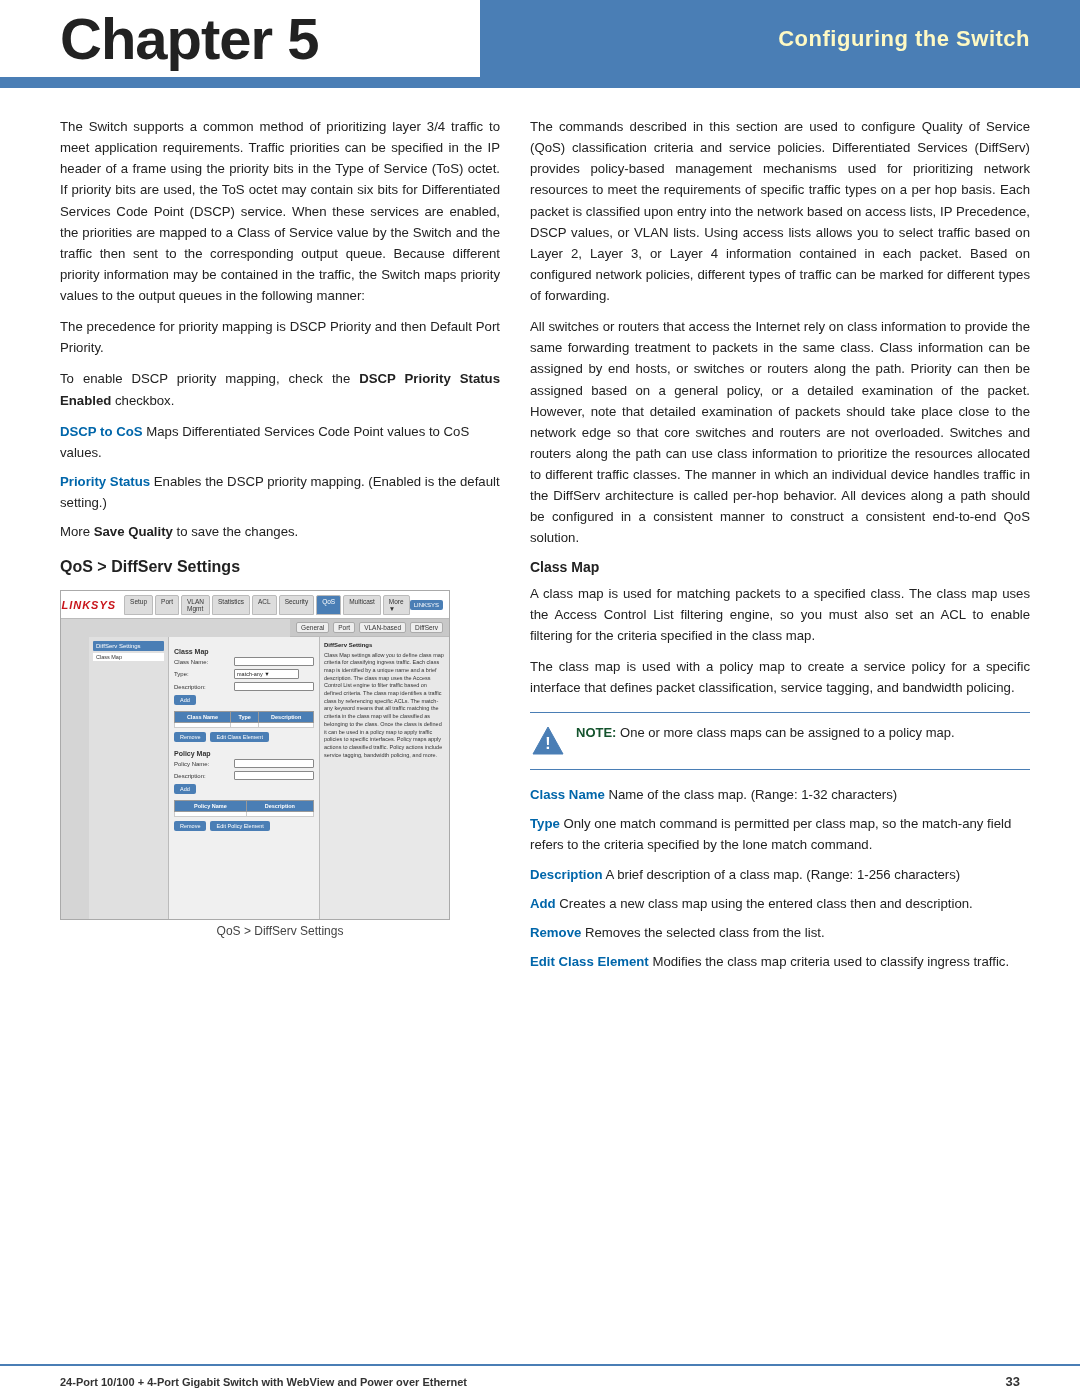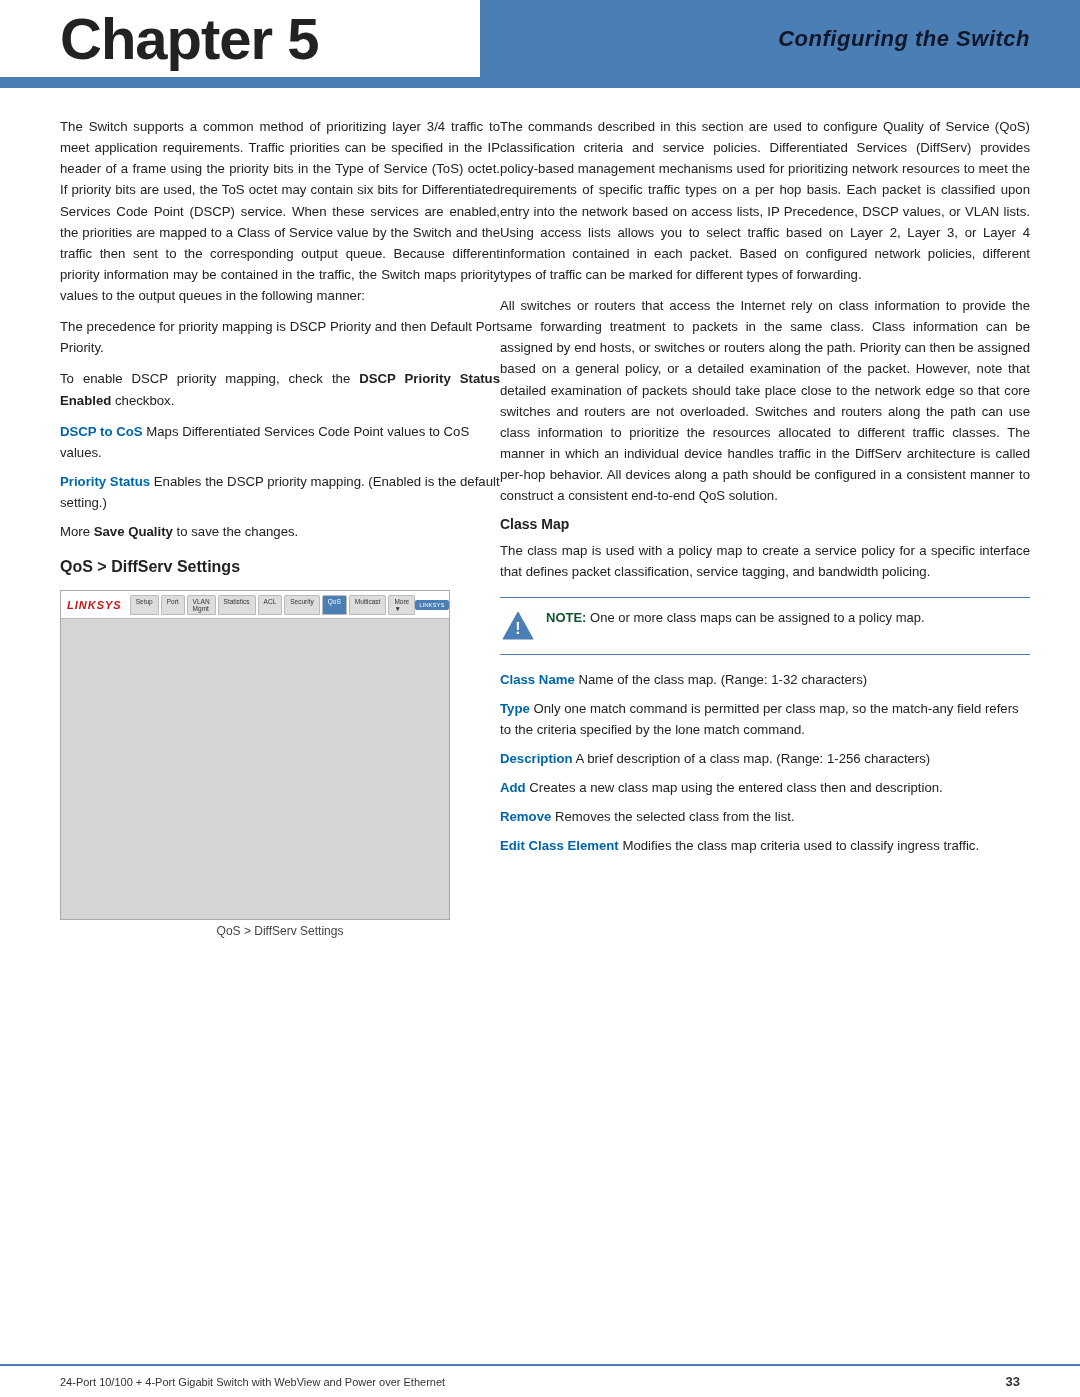--- a/index.html
+++ b/index.html
@@ -39,36 +39,36 @@
       flex: 1;
       background: #4a7eb5;
       display: flex;
       align-items: center;
       justify-content: flex-end;
       padding-right: 50px;
     }
     .section-title {
       font-size: 22px;
       font-weight: bold;
-      color: #0f172a;
-      font-style: italic;
+      color: #fef9c3;
       letter-spacing: 0.5px;
     }
 
     
     .accent-bar {
       height: 8px;
       background: #4a7eb5;
       width: 100%;
     }
 
     
     .content {
       display: flex;
       padding: 28px 50px 30px 60px;
+      gap: 30px;
     }
     .col-left {
       width: 440px;
       flex-shrink: 0;
     }
     .col-right {
       flex: 1;
     }
 
     
@@ -115,20 +115,22 @@
       width: 390px;
       height: 330px;
       position: relative;
       overflow: hidden;
     }
     .screenshot-inner {
       width: 100%;
       height: 100%;
       background: #d5d5d5;
       display: flex;
+      flex-direction: column;
+      align-items: flex-end;
     }
     
     .ss-header {
       background: #fff;
       height: 28px;
       display: flex;
       align-items: center;
       padding: 0 6px;
       border-bottom: 1px solid #bbb;
     }
@@ -357,20 +359,21 @@
       border-top: 2px solid #4a7eb5;
       margin-top: 10px;
       position: absolute;
       bottom: 0;
       left: 0;
       right: 0;
     }
     .footer-left {
       font-size: 11px;
       color: #333;
+      font-weight: bold;
     }
     .footer-right {
       font-size: 13px;
       font-weight: bold;
       color: #333;
     }
     strong.black {
       color: #222;
       font-weight: bold;
     }
@@ -547,20 +550,21 @@
   </div>
 
   <div class="col-right">
 
     <p>The commands described in this section are used to configure Quality of Service (QoS) classification criteria and service policies. Differentiated Services (DiffServ) provides policy-based management mechanisms used for prioritizing network resources to meet the requirements of specific traffic types on a per hop basis. Each packet is classified upon entry into the network based on access lists, IP Precedence, DSCP values, or VLAN lists. Using access lists allows you to select traffic based on Layer 2, Layer 3, or Layer 4 information contained in each packet. Based on configured network policies, different types of traffic can be marked for different types of forwarding.</p>
 
     <p>All switches or routers that access the Internet rely on class information to provide the same forwarding treatment to packets in the same class. Class information can be assigned by end hosts, or switches or routers along the path. Priority can then be assigned based on a general policy, or a detailed examination of the packet. However, note that detailed examination of packets should take place close to the network edge so that core switches and routers are not overloaded. Switches and routers along the path can use class information to prioritize the resources allocated to different traffic classes. The manner in which an individual device handles traffic in the DiffServ architecture is called per-hop behavior. All devices along a path should be configured in a consistent manner to construct a consistent end-to-end QoS solution.</p>
 
     <div class="class-map-heading">Class Map</div>
 
+    <p>A class map is used for matching packets to a specified class. The class map uses the Access Control List filtering engine, so you must also set an ACL to enable filtering for the criteria specified in the class map.</p>
 
     <p>The class map is used with a policy map to create a service policy for a specific interface that defines packet classification, service tagging, and bandwidth policing.</p>
 
     <div class="note-box">
       <div class="note-icon">
         <svg viewBox="0 0 34 34" xmlns="http://www.w3.org/2000/svg">
           <polygon points="17,3 32,30 2,30" fill="#4a7eb5" stroke="#4a7eb5" stroke-width="1"></polygon>
           <text x="17" y="25" text-anchor="middle" font-size="16" font-weight="bold" fill="white">!</text>
         </svg>
       </div>

